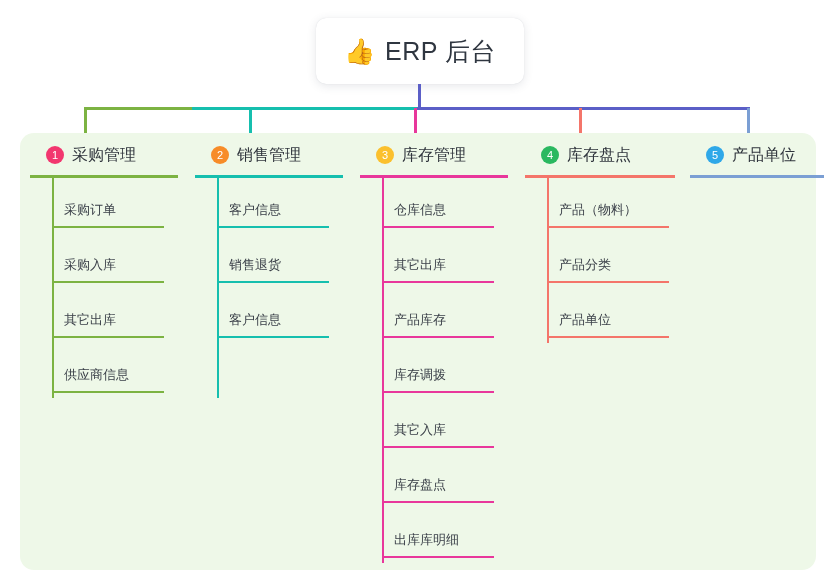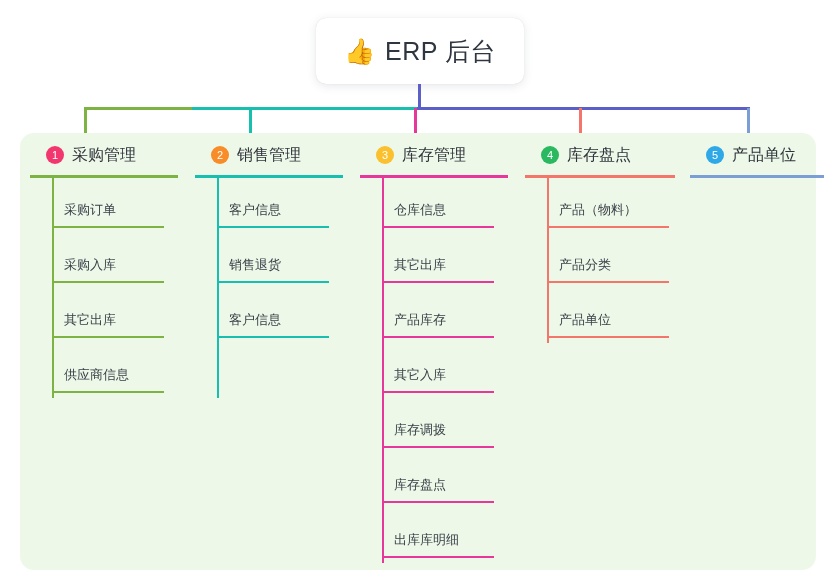--- a/index.html
+++ b/index.html
@@ -230,25 +230,25 @@
           </div>
           <div class="item">
             <span class="item-label">其它出库</span>
             <div class="item-rule" style="background: rgb(232, 55, 155); width: 112px;"></div>
           </div>
           <div class="item">
             <span class="item-label">产品库存</span>
             <div class="item-rule" style="background: rgb(232, 55, 155); width: 112px;"></div>
           </div>
           <div class="item">
+            <span class="item-label">库存调拨</span>
+            <div class="item-rule" style="background: rgb(232, 55, 155); width: 112px;"></div>
+          </div>
+          <div class="item">
             <span class="item-label">其它入库</span>
-            <div class="item-rule" style="background: rgb(232, 55, 155); width: 112px;"></div>
-          </div>
-          <div class="item">
-            <span class="item-label">库存调拨</span>
             <div class="item-rule" style="background: rgb(232, 55, 155); width: 112px;"></div>
           </div>
           <div class="item">
             <span class="item-label">库存盘点</span>
             <div class="item-rule" style="background: rgb(232, 55, 155); width: 112px;"></div>
           </div>
           <div class="item">
             <span class="item-label">出库库明细</span>
             <div class="item-rule" style="background: rgb(232, 55, 155); width: 112px;"></div>
           </div>

